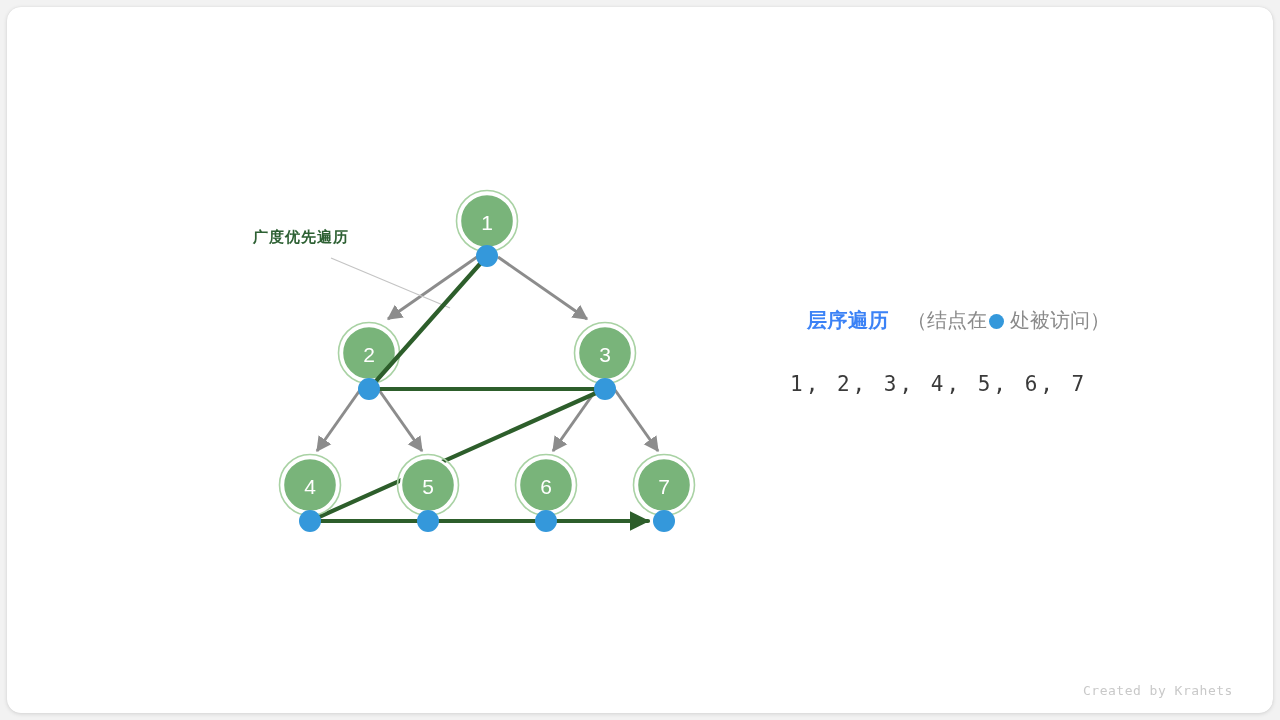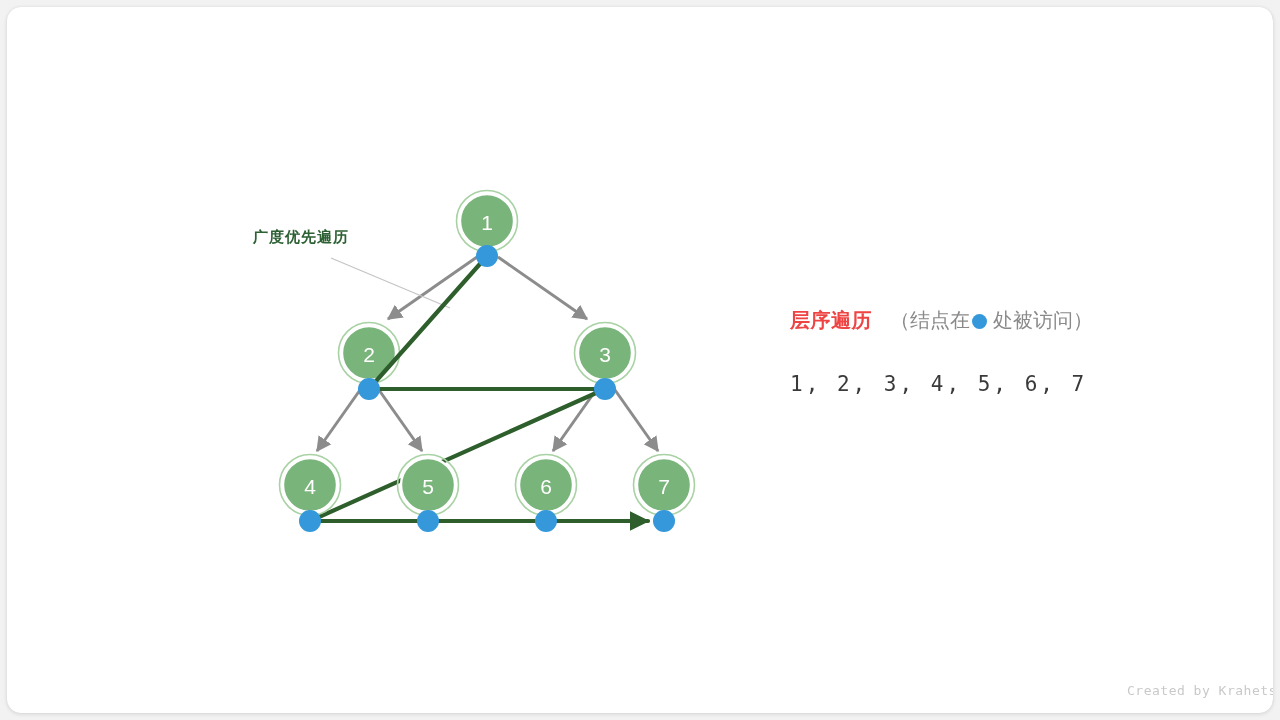--- a/index.html
+++ b/index.html
@@ -54,23 +54,24 @@
     width: 440px;
   }
 
   #legend-line {
     font-size: 20px;
     line-height: 26px;
     white-space: nowrap;
   }
 
   .legend-title {
-    color: #ef4444;
+    color: #3b82f6;
     font-weight: bold;
     letter-spacing: 0.5px;
+    margin-left: 17px;
   }
 
   .legend-note {
     color: #8a8a8a;
     font-weight: normal;
     margin-left: 18px;
   }
 
   .inline-dot {
     display: inline-block;
@@ -109,21 +110,20 @@
   
   #credit {
     position: absolute;
     left: 1076px;
     top: 676px;
     font-family: "DejaVu Sans Mono", "Liberation Mono", monospace;
     font-size: 13px;
     color: #c9c9c9;
     letter-spacing: 0.5px;
     white-space: nowrap;
-    margin-left: 44px;
   }
 
   .node-label {
     fill: #ffffff;
     font-family: "Liberation Sans", sans-serif;
     font-size: 21px;
     text-anchor: middle;
     dominant-baseline: central;
   }
 </style>

